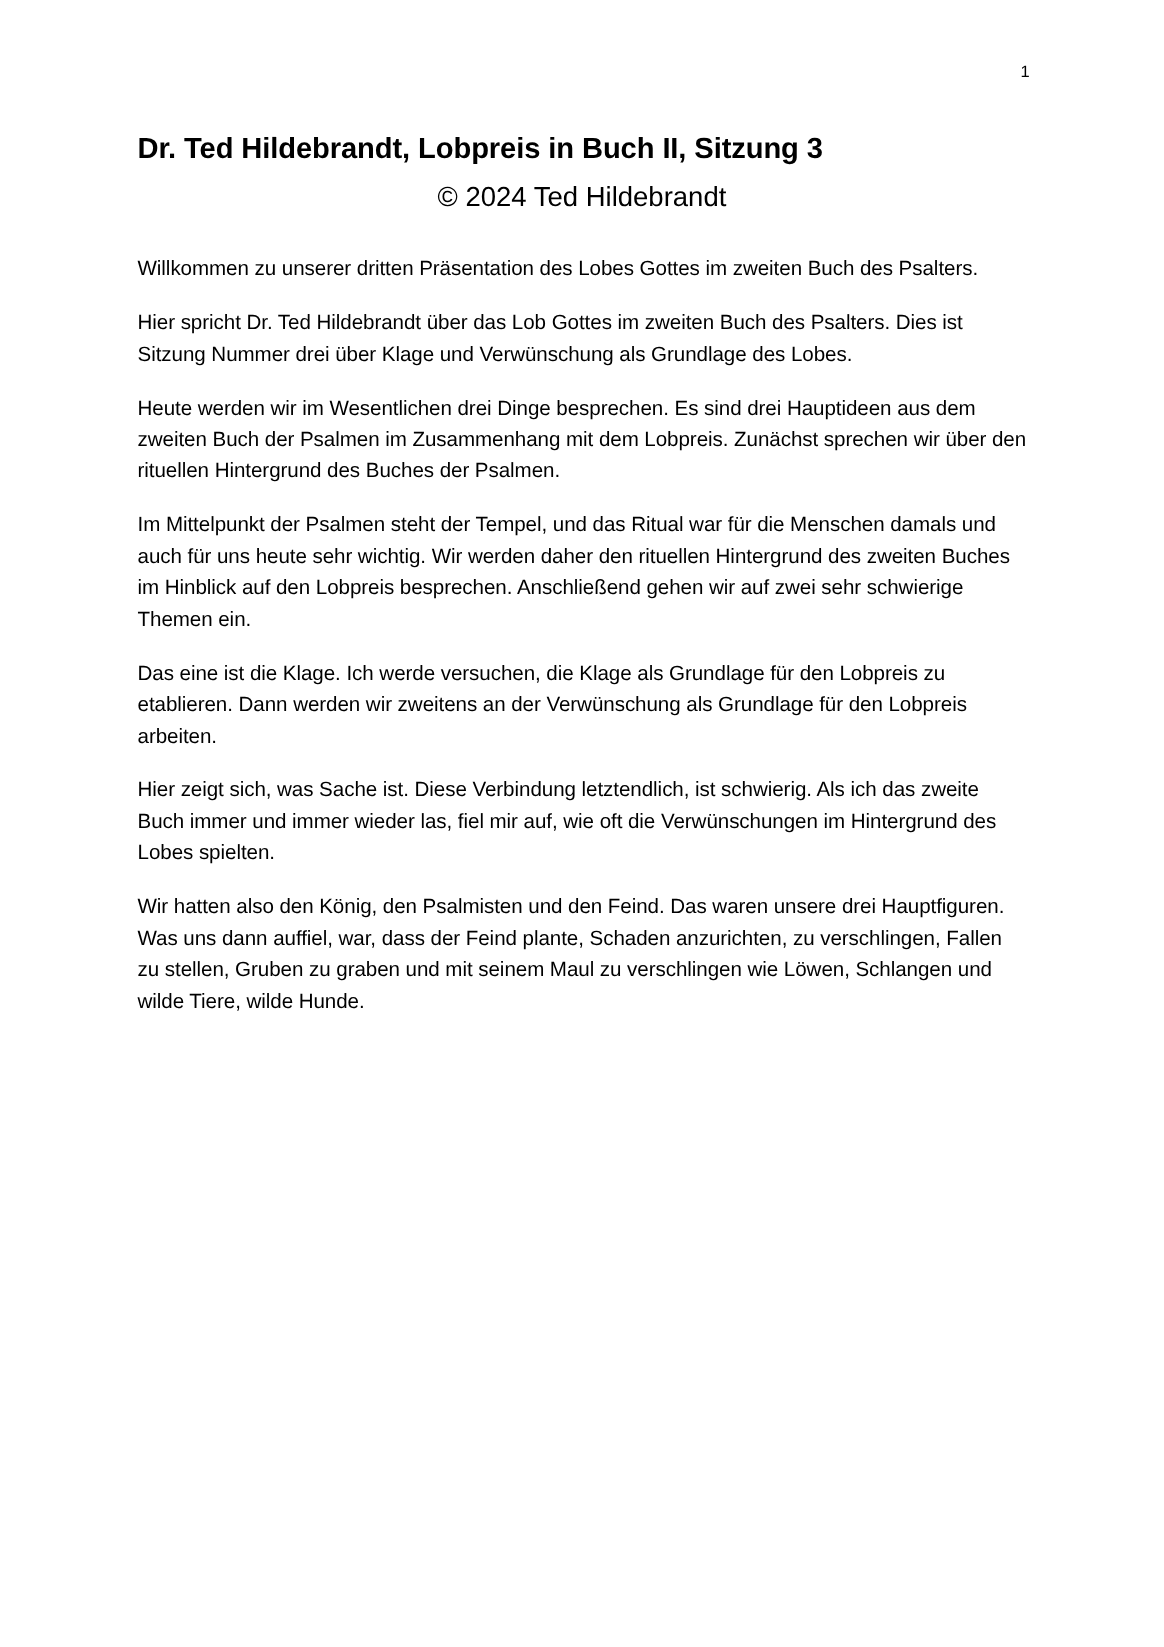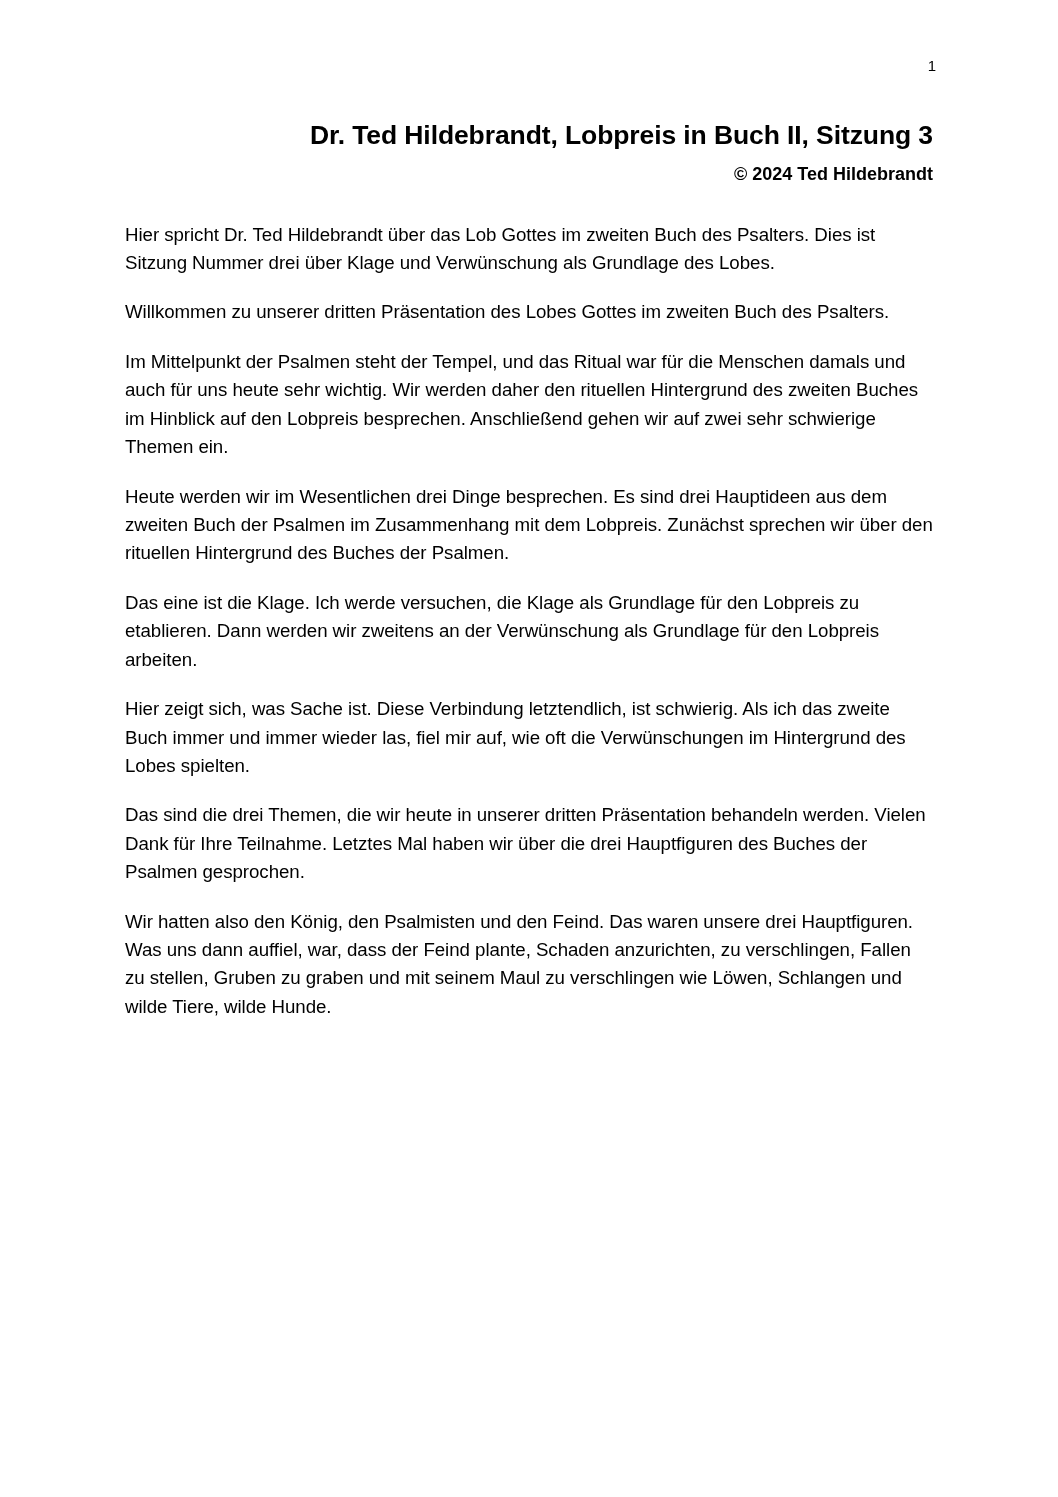--- a/index.html
+++ b/index.html
@@ -24,35 +24,34 @@
   .page-number {
     position: absolute;
     top: 58px;
     right: 122px;
     font-size: 15px;
     line-height: 1;
     color: #000;
   }
   .doc-title {
     margin: 62px 0 0 0;
-    text-align: right;
+    text-align: left;
     font-size: 26.5px;
     font-weight: bold;
     line-height: 1.33;
     letter-spacing: -0.1px;
   }
   .doc-title .line2 {
     display: block;
   }
   .copyright {
-    text-align: right;
-    font-size: 18px;
+    text-align: center;
+    font-size: 25px;
     margin: 10px 0 0 0;
     line-height: 1.3;
-    font-weight: bold;
   }
   .body-text {
     margin-top: 34px;
   }
   .para {
     font-size: 18.7px;
     line-height: 1.52;
     margin: 0 0 21px 0;
     text-align: left;
     letter-spacing: -0.05px;
@@ -68,23 +67,22 @@
 
   <div class="page-number">1</div>
 
   <h1 class="doc-title">
     <span>Dr. Ted Hildebrandt, Lobpreis in Buch II, Sitzung 3</span>
   </h1>
 
   <div class="copyright">© 2024 Ted Hildebrandt</div>
 
   <div class="body-text">
+    <p class="para">Willkommen zu unserer dritten Präsentation des Lobes Gottes im zweiten Buch des Psalters.</p>
     <p class="para">Hier spricht Dr. Ted Hildebrandt über das Lob Gottes im zweiten Buch des Psalters. Dies ist Sitzung Nummer drei über Klage und Verwünschung als Grundlage des Lobes.</p>
-    <p class="para">Willkommen zu unserer dritten Präsentation des Lobes Gottes im zweiten Buch des Psalters.</p>
+    <p class="para">Heute werden wir im Wesentlichen drei Dinge besprechen. Es sind drei Hauptideen aus dem zweiten Buch der Psalmen im Zusammenhang mit dem Lobpreis. Zunächst sprechen wir über den rituellen Hintergrund des Buches der Psalmen.</p>
     <p class="para">Im Mittelpunkt der Psalmen steht der Tempel, und das Ritual war für die Menschen damals und auch für uns heute sehr wichtig. Wir werden daher den rituellen Hintergrund des zweiten Buches im Hinblick auf den Lobpreis besprechen. Anschließend gehen wir auf zwei sehr schwierige Themen ein.</p>
-    <p class="para">Heute werden wir im Wesentlichen drei Dinge besprechen. Es sind drei Hauptideen aus dem zweiten Buch der Psalmen im Zusammenhang mit dem Lobpreis. Zunächst sprechen wir über den rituellen Hintergrund des Buches der Psalmen.</p>
     <p class="para">Das eine ist die Klage. Ich werde versuchen, die Klage als Grundlage für den Lobpreis zu etablieren. Dann werden wir zweitens an der Verwünschung als Grundlage für den Lobpreis arbeiten.</p>
     <p class="para">Hier zeigt sich, was Sache ist. Diese Verbindung letztendlich, ist schwierig. Als ich das zweite Buch immer und immer wieder las, fiel mir auf, wie oft die Verwünschungen im Hintergrund des Lobes spielten.</p>
-    <p class="para">Das sind die drei Themen, die wir heute in unserer dritten Präsentation behandeln werden. Vielen Dank für Ihre Teilnahme. Letztes Mal haben wir über die drei Hauptfiguren des Buches der Psalmen gesprochen.</p>
     <p class="para">Wir hatten also den König, den Psalmisten und den Feind. Das waren unsere drei Hauptfiguren. Was uns dann auffiel, war, dass der Feind plante, Schaden anzurichten, zu verschlingen, Fallen zu stellen, Gruben zu graben und mit seinem Maul zu verschlingen wie Löwen, Schlangen und wilde Tiere, wilde Hunde.</p>
   </div>
 
 </div>
 
 </body></html>

